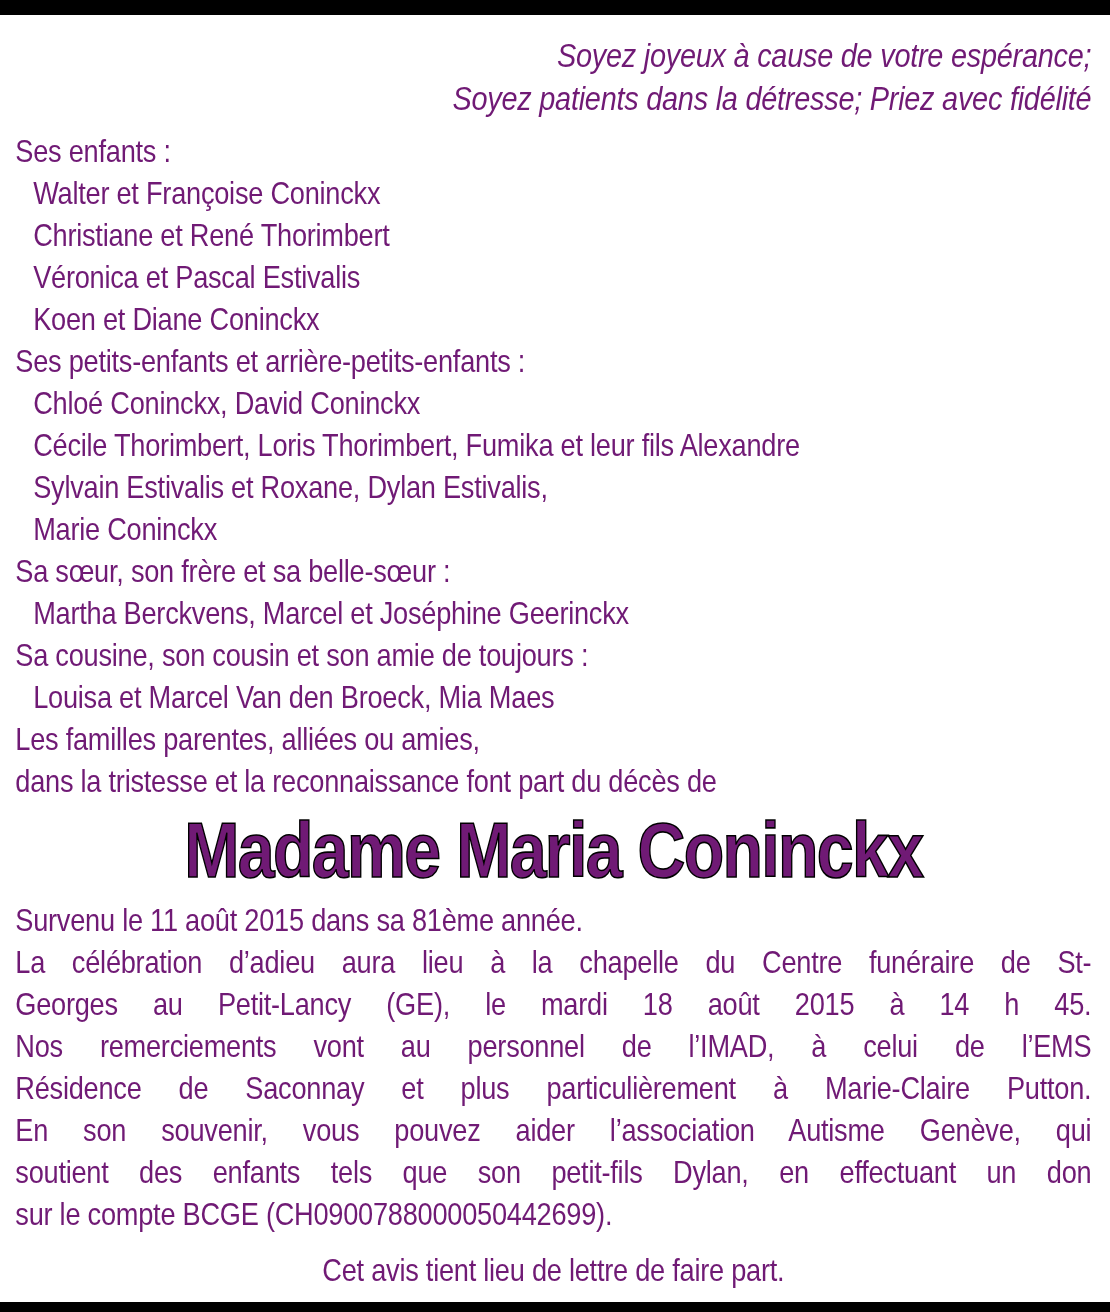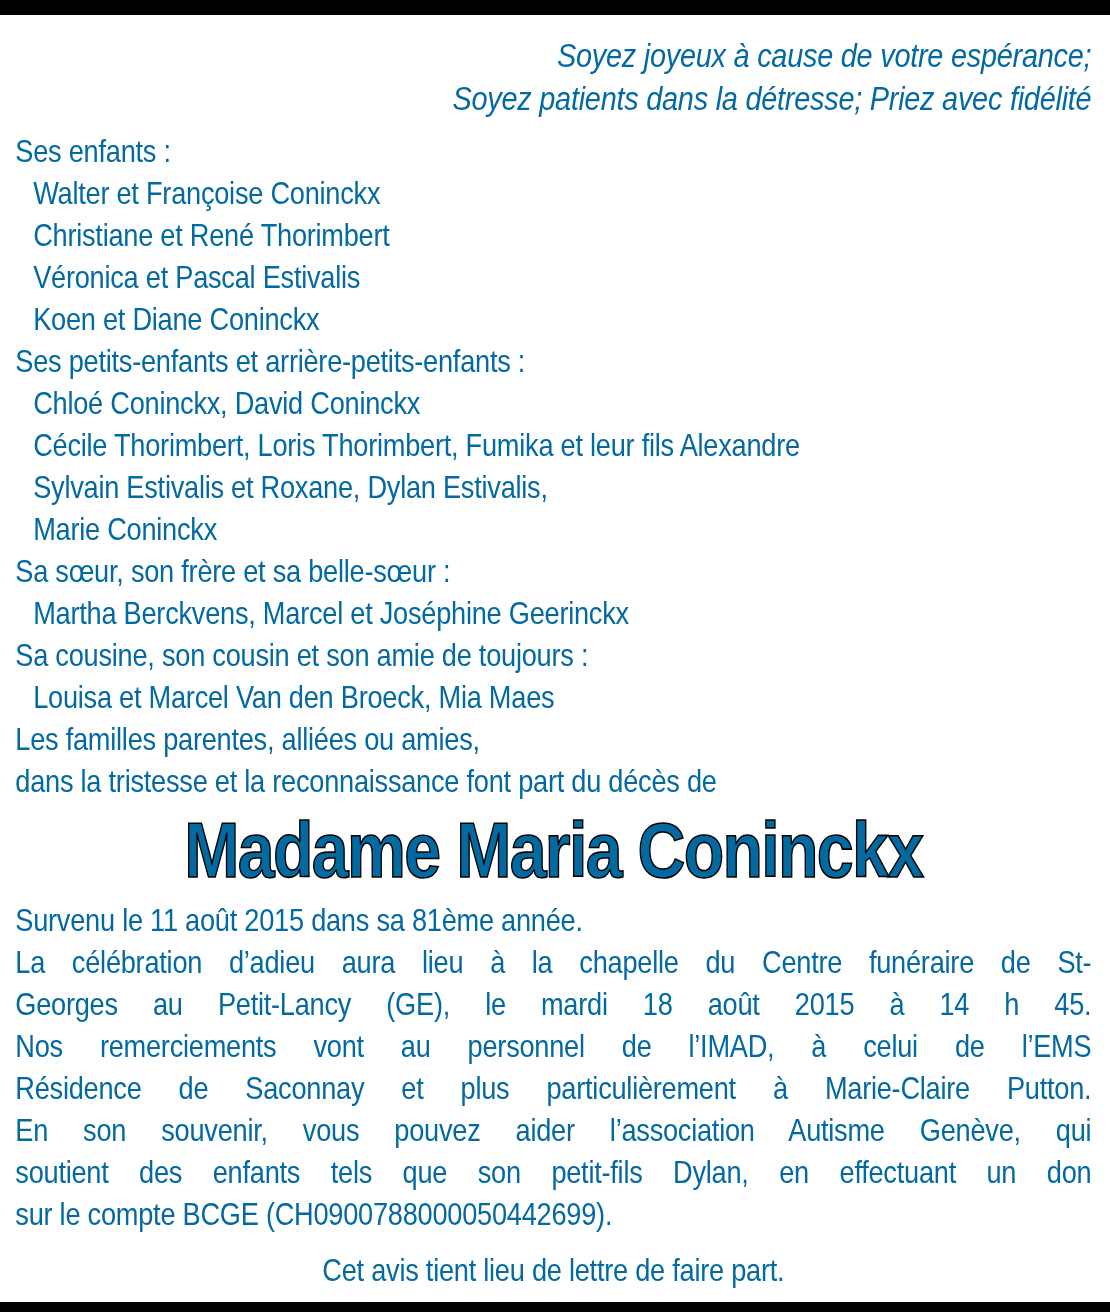--- a/index.html
+++ b/index.html
@@ -2,21 +2,21 @@
 <html><head>
 <meta charset="utf-8">
 <style>
   * { margin: 0; padding: 0; box-sizing: border-box; }
   html, body { background: #ffffff; }
   .page {
     position: relative;
     width: 1110px;
     height: 1312px;
     background: #ffffff;
-    color: #0369a1;
+    color: #701a75;
     overflow: hidden;
     font-family: "Liberation Sans", sans-serif;
   }
   .bar { position: absolute; left: 0; width: 100%; background: #000000; }
   .bar-top { top: 0; height: 15px; }
   .bar-bottom { bottom: 0; height: 10px; }
 
   
   .squeeze {
     position: absolute;

